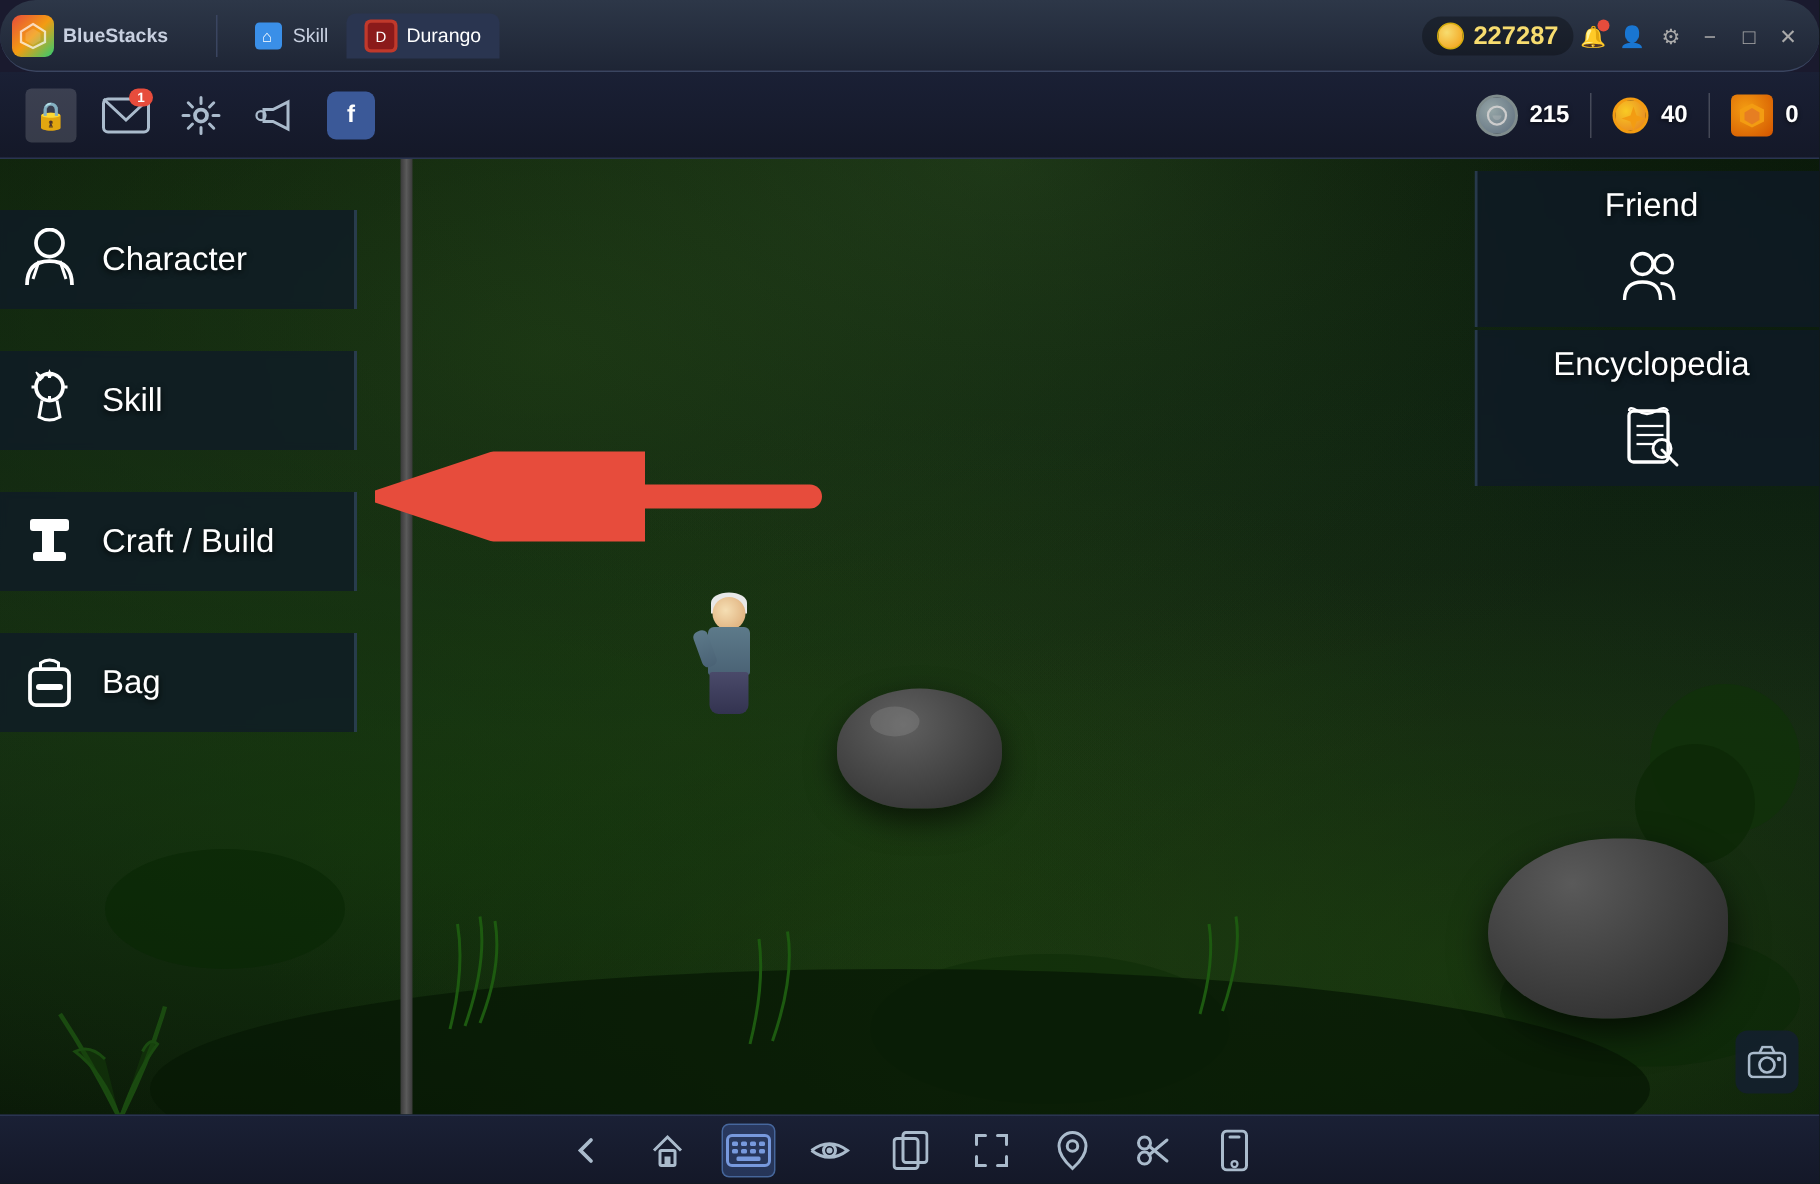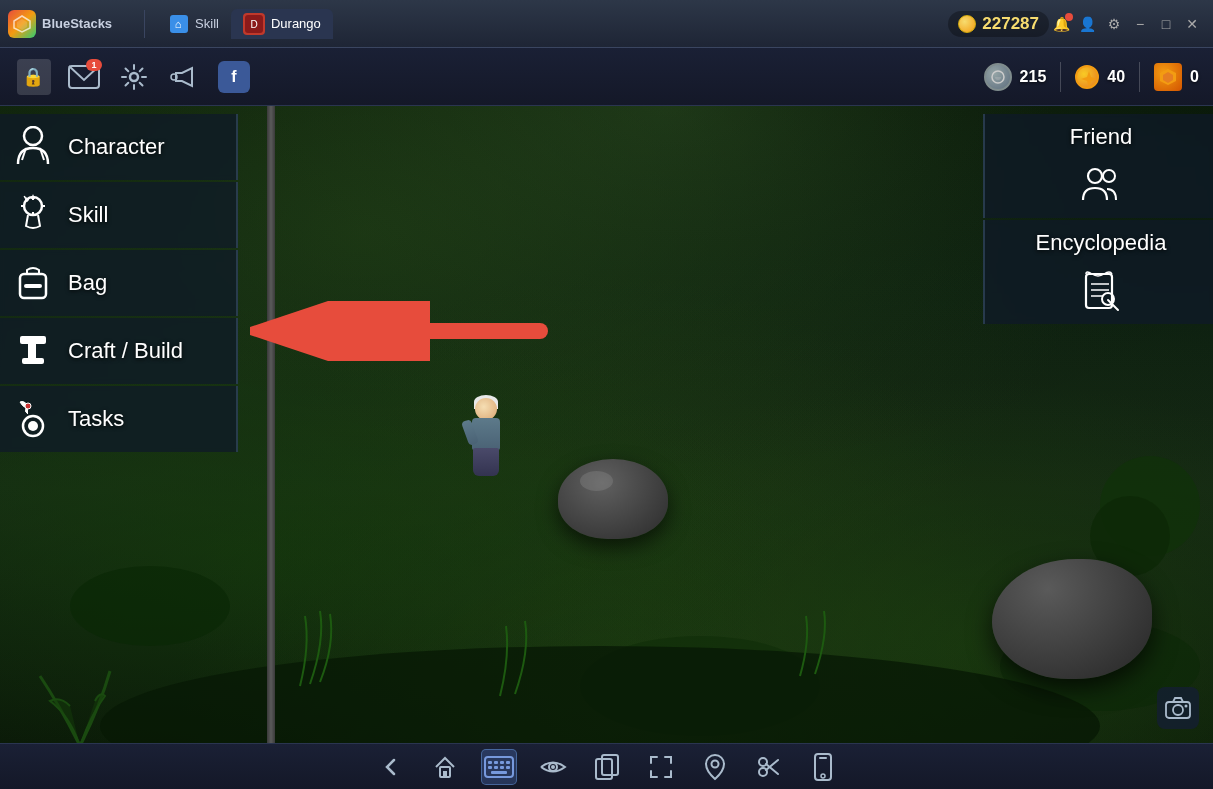--- a/index.html
+++ b/index.html
@@ -16,20 +16,21 @@
     #title-bar {
       width: 100%;
       height: 48px;
       background: linear-gradient(180deg, #2d3748 0%, #1e2535 100%);
       display: flex;
       align-items: center;
       padding: 0 8px;
       position: relative;
       z-index: 100;
       border-bottom: 1px solid #3a4560;
+      border-radius: 24px;
     }
     .title-bar-logo {
       display: flex;
       align-items: center;
       gap: 6px;
       margin-right: 20px;
     }
     .bs-logo-inner {
       width: 28px;
       height: 28px;
@@ -391,20 +392,21 @@
     .menu-item {
       display: flex;
       align-items: center;
       gap: 12px;
       padding: 10px 14px 10px 10px;
       cursor: pointer;
       background: rgba(15, 25, 40, 0.75);
       backdrop-filter: blur(2px);
       border-right: 2px solid rgba(100,130,180,0.3);
       transition: background 0.15s;
+      margin-top: 26px;
     }
     .menu-icon {
       width: 46px;
       height: 46px;
       display: flex;
       align-items: center;
       justify-content: center;
       flex-shrink: 0;
     }
     .menu-label {
@@ -689,47 +691,36 @@
           <path d="M14,21 L12,32 Q19,36 26,32 L24,21" fill="none" stroke="white" stroke-width="2"></path>
           <path d="M15,6 L10,2 L13,8" fill="white" stroke="white" stroke-width="1"></path>
           <path d="M19,0 L17,5 L21,5 Z" fill="white"></path>
         </svg>
       </div>
       <span class="menu-label">Skill</span>
     </div>
     <div class="menu-item">
       <div class="menu-icon">
         <svg width="38" height="42" viewBox="0 0 38 42">
+          <rect x="14" y="8" width="8" height="22" rx="2" fill="white"></rect>
+          <rect x="6" y="6" width="26" height="8" rx="2" fill="white"></rect>
+          <rect x="8" y="28" width="22" height="6" rx="2" fill="white"></rect>
+        </svg>
+      </div>
+      <span class="menu-label">Craft / Build</span>
+    </div>
+    <div class="menu-item">
+      <div class="menu-icon">
+        <svg width="38" height="42" viewBox="0 0 38 42">
           <rect x="6" y="12" width="26" height="24" rx="4" fill="none" stroke="white" stroke-width="2.5"></rect>
           <path d="M13,12 L13,8 Q19,4 25,8 L25,12" fill="none" stroke="white" stroke-width="2"></path>
           <rect x="10" y="22" width="18" height="4" rx="2" fill="white"></rect>
         </svg>
       </div>
       <span class="menu-label">Bag</span>
-    </div>
-    <div class="menu-item">
-      <div class="menu-icon">
-        <svg width="38" height="42" viewBox="0 0 38 42">
-          <rect x="14" y="8" width="8" height="22" rx="2" fill="white"></rect>
-          <rect x="6" y="6" width="26" height="8" rx="2" fill="white"></rect>
-          <rect x="8" y="28" width="22" height="6" rx="2" fill="white"></rect>
-        </svg>
-      </div>
-      <span class="menu-label">Craft / Build</span>
-    </div>
-    <div class="menu-item">
-      <div class="menu-icon">
-        <svg width="38" height="42" viewBox="0 0 38 42">
-          <circle cx="19" cy="28" r="10" fill="none" stroke="white" stroke-width="2.5"></circle>
-          <circle cx="19" cy="28" r="5" fill="white"></circle>
-          <path d="M14,8 Q10,2 6,4 Q8,8 12,10 Q10,14 14,16" fill="white" stroke="white" stroke-width="1"></path>
-          <circle cx="14" cy="8" r="3" fill="rgba(200,50,50,1)" stroke="white" stroke-width="1"></circle>
-        </svg>
-      </div>
-      <span class="menu-label">Tasks</span>
     </div>
   </div>
 
   <div id="right-menu">
     <div class="menu-item-right">
       <span class="menu-label-right">Friend</span>
       <div class="menu-icon">
         <svg width="46" height="46" viewBox="0 0 46 46">
           <circle cx="17" cy="14" r="7" fill="none" stroke="white" stroke-width="2.2"></circle>
           <path d="M5,38 Q5,26 17,26 Q29,26 29,38" fill="none" stroke="white" stroke-width="2.2"></path>

